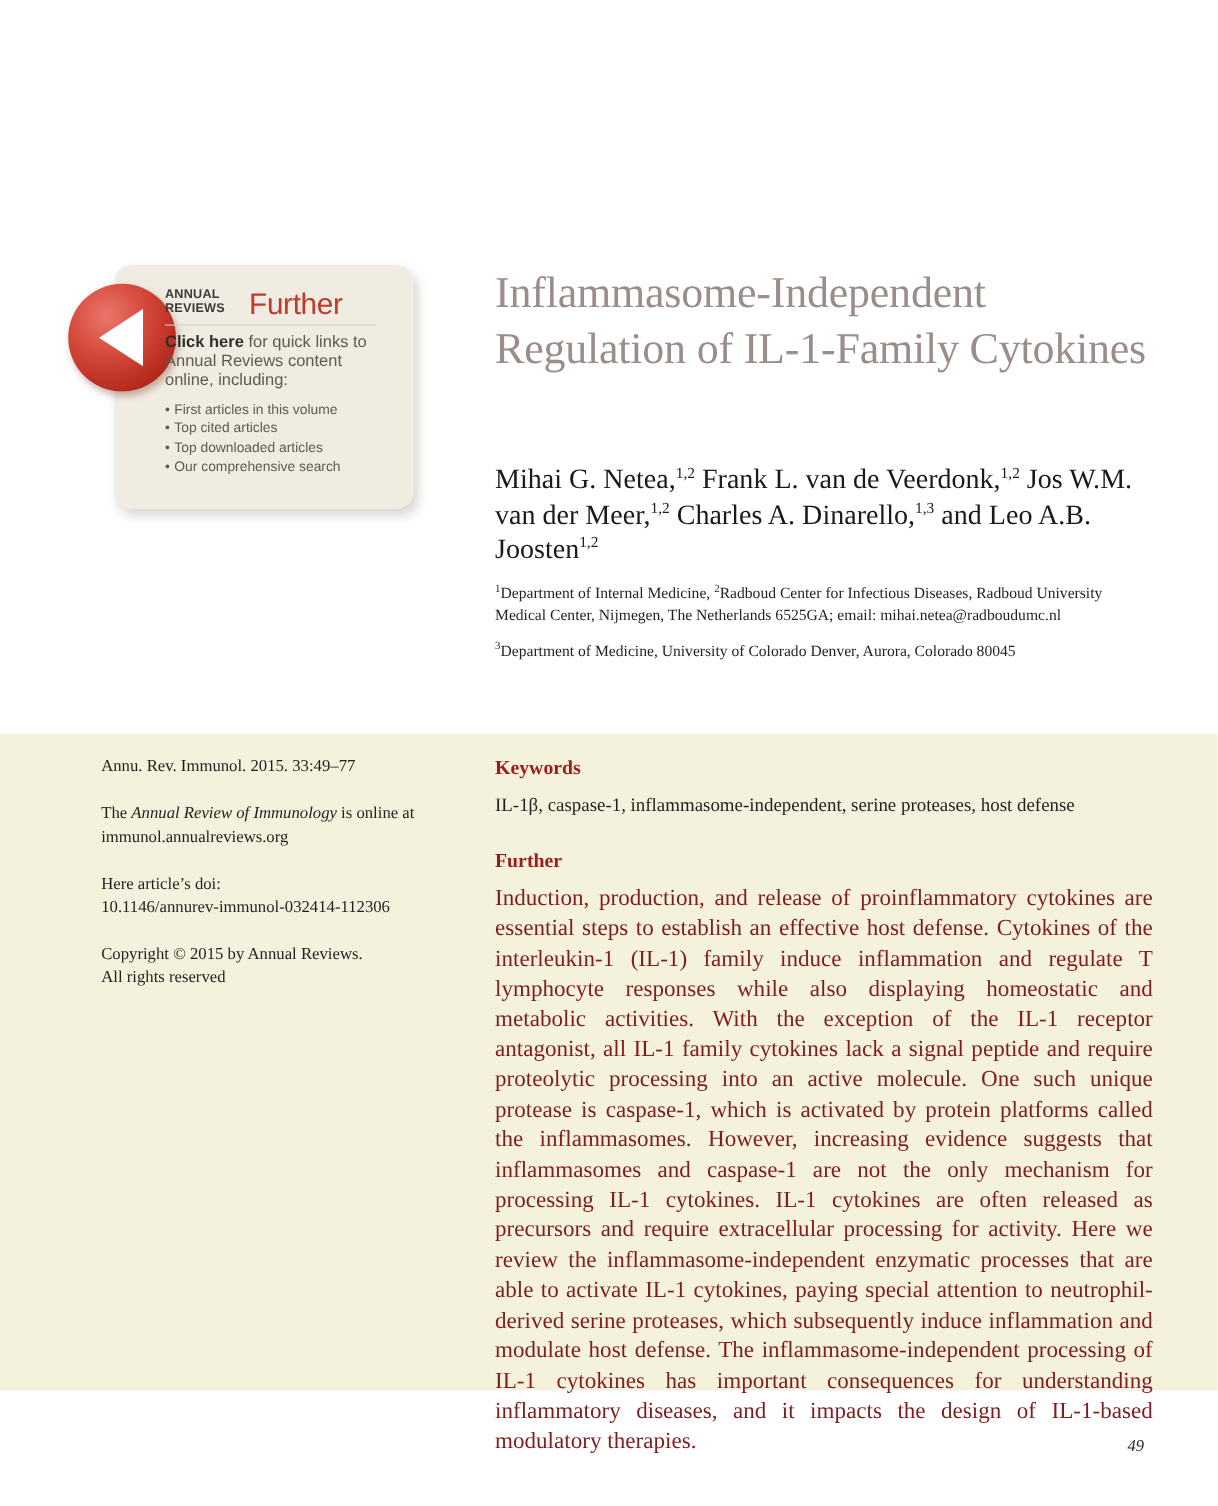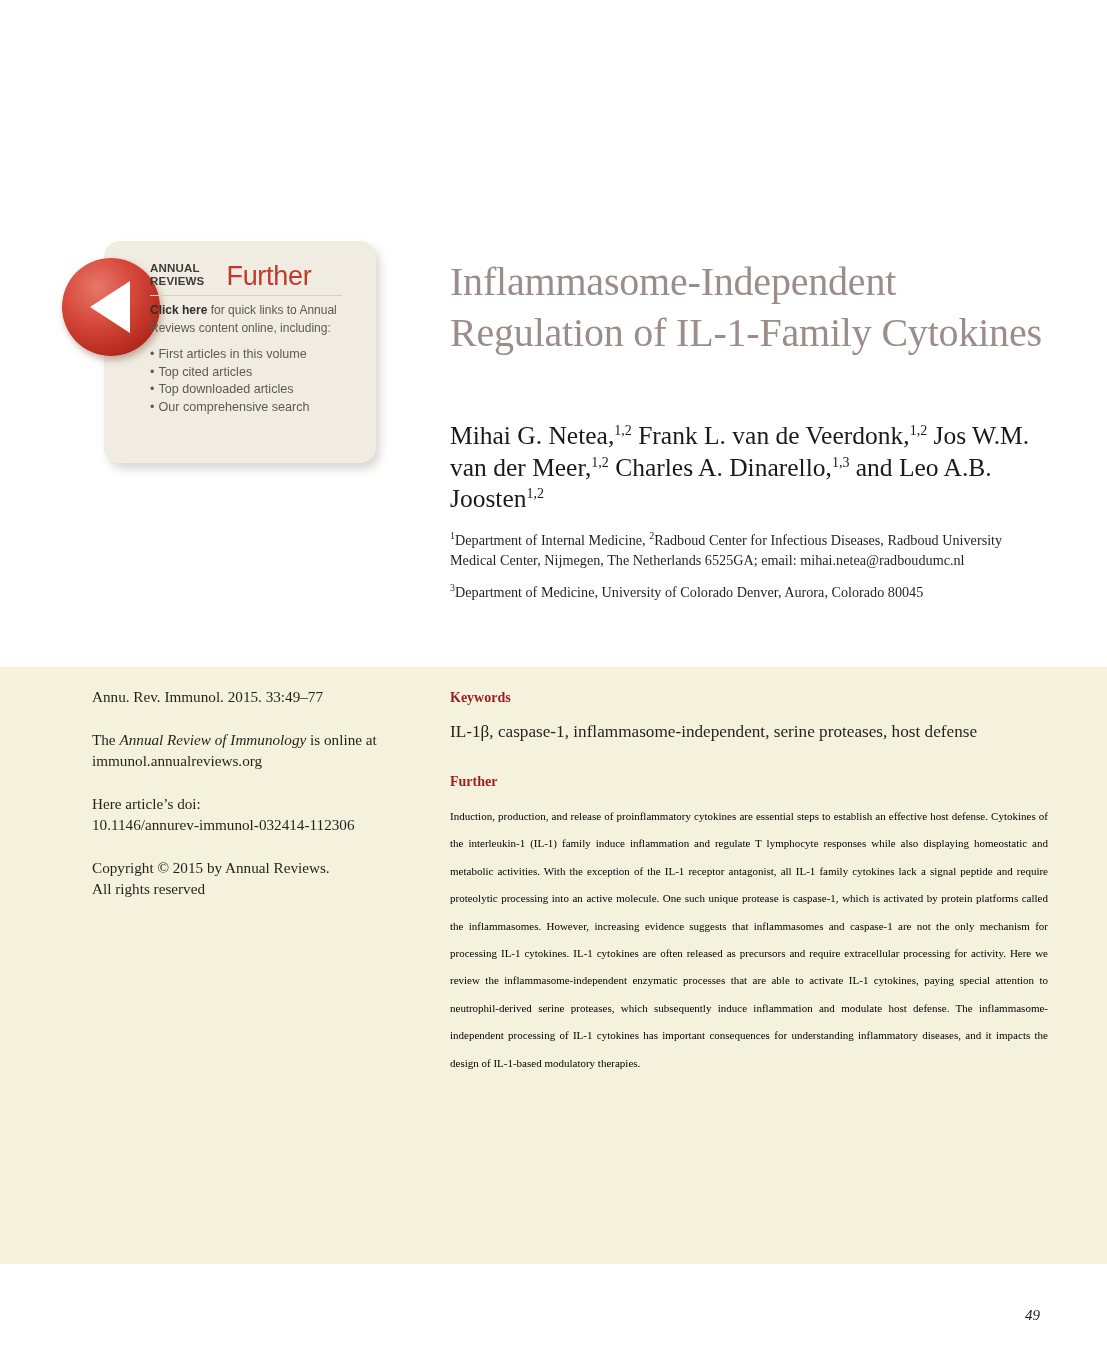--- a/index.html
+++ b/index.html
@@ -67,21 +67,21 @@
   }
   .further-divider {
     margin-top: 5px;
     width: 192px;
     height: 1px;
     background: #d8d0c0;
   }
   .further-blurb {
     margin-top: 6px;
     font-family: "Liberation Sans", sans-serif;
-    font-size: 12px;
+    font-size: 15px;
     line-height: 17.5px;
     color: #5d5a50;
   }
   .further-blurb b {
     color: #2f2e2b;
     font-weight: 700;
   }
   .further-list {
     margin-top: 9px;
     font-family: "Liberation Sans", sans-serif;
@@ -114,21 +114,21 @@
     height: 0;
     border-top: 26px solid transparent;
     border-bottom: 26px solid transparent;
     border-right: 40px solid #ffffff;
   }
 
   
   .title {
     position: absolute;
     left: 450px;
-    top: 256px;
+    top: 240px;
     width: 600px;
     font-size: 40px;
     line-height: 51px;
     font-weight: 400;
     color: #9b8d89;
     letter-spacing: -0.2px;
   }
   .authors {
     position: absolute;
     left: 450px;
@@ -173,37 +173,37 @@
   .meta-col i { font-style: italic; }
 
   
   .abs-col {
     position: absolute;
     left: 450px;
     top: 686px;
     width: 598px;
   }
   .sec-head {
-    font-size: 14px;
+    font-size: 18px;
     line-height: 24px;
     font-weight: 700;
     color: #9e1b1b;
     margin: 0 0 9px 0;
   }
   .sec-head.second { margin-top: 26px; }
   .keywords-text {
     font-size: 17.2px;
     line-height: 25px;
     color: #231f1e;
     margin: 0;
   }
   .abstract-text {
-    font-size: 11px;
+    font-size: 21px;
     line-height: 27.4px;
-    color: #000000;
+    color: #7f1d1d;
     margin: 0;
     text-align: justify;
   }
 
   
   .page-number {
     position: absolute;
     left: 0;
     top: 1307px;
     width: 1040px;

